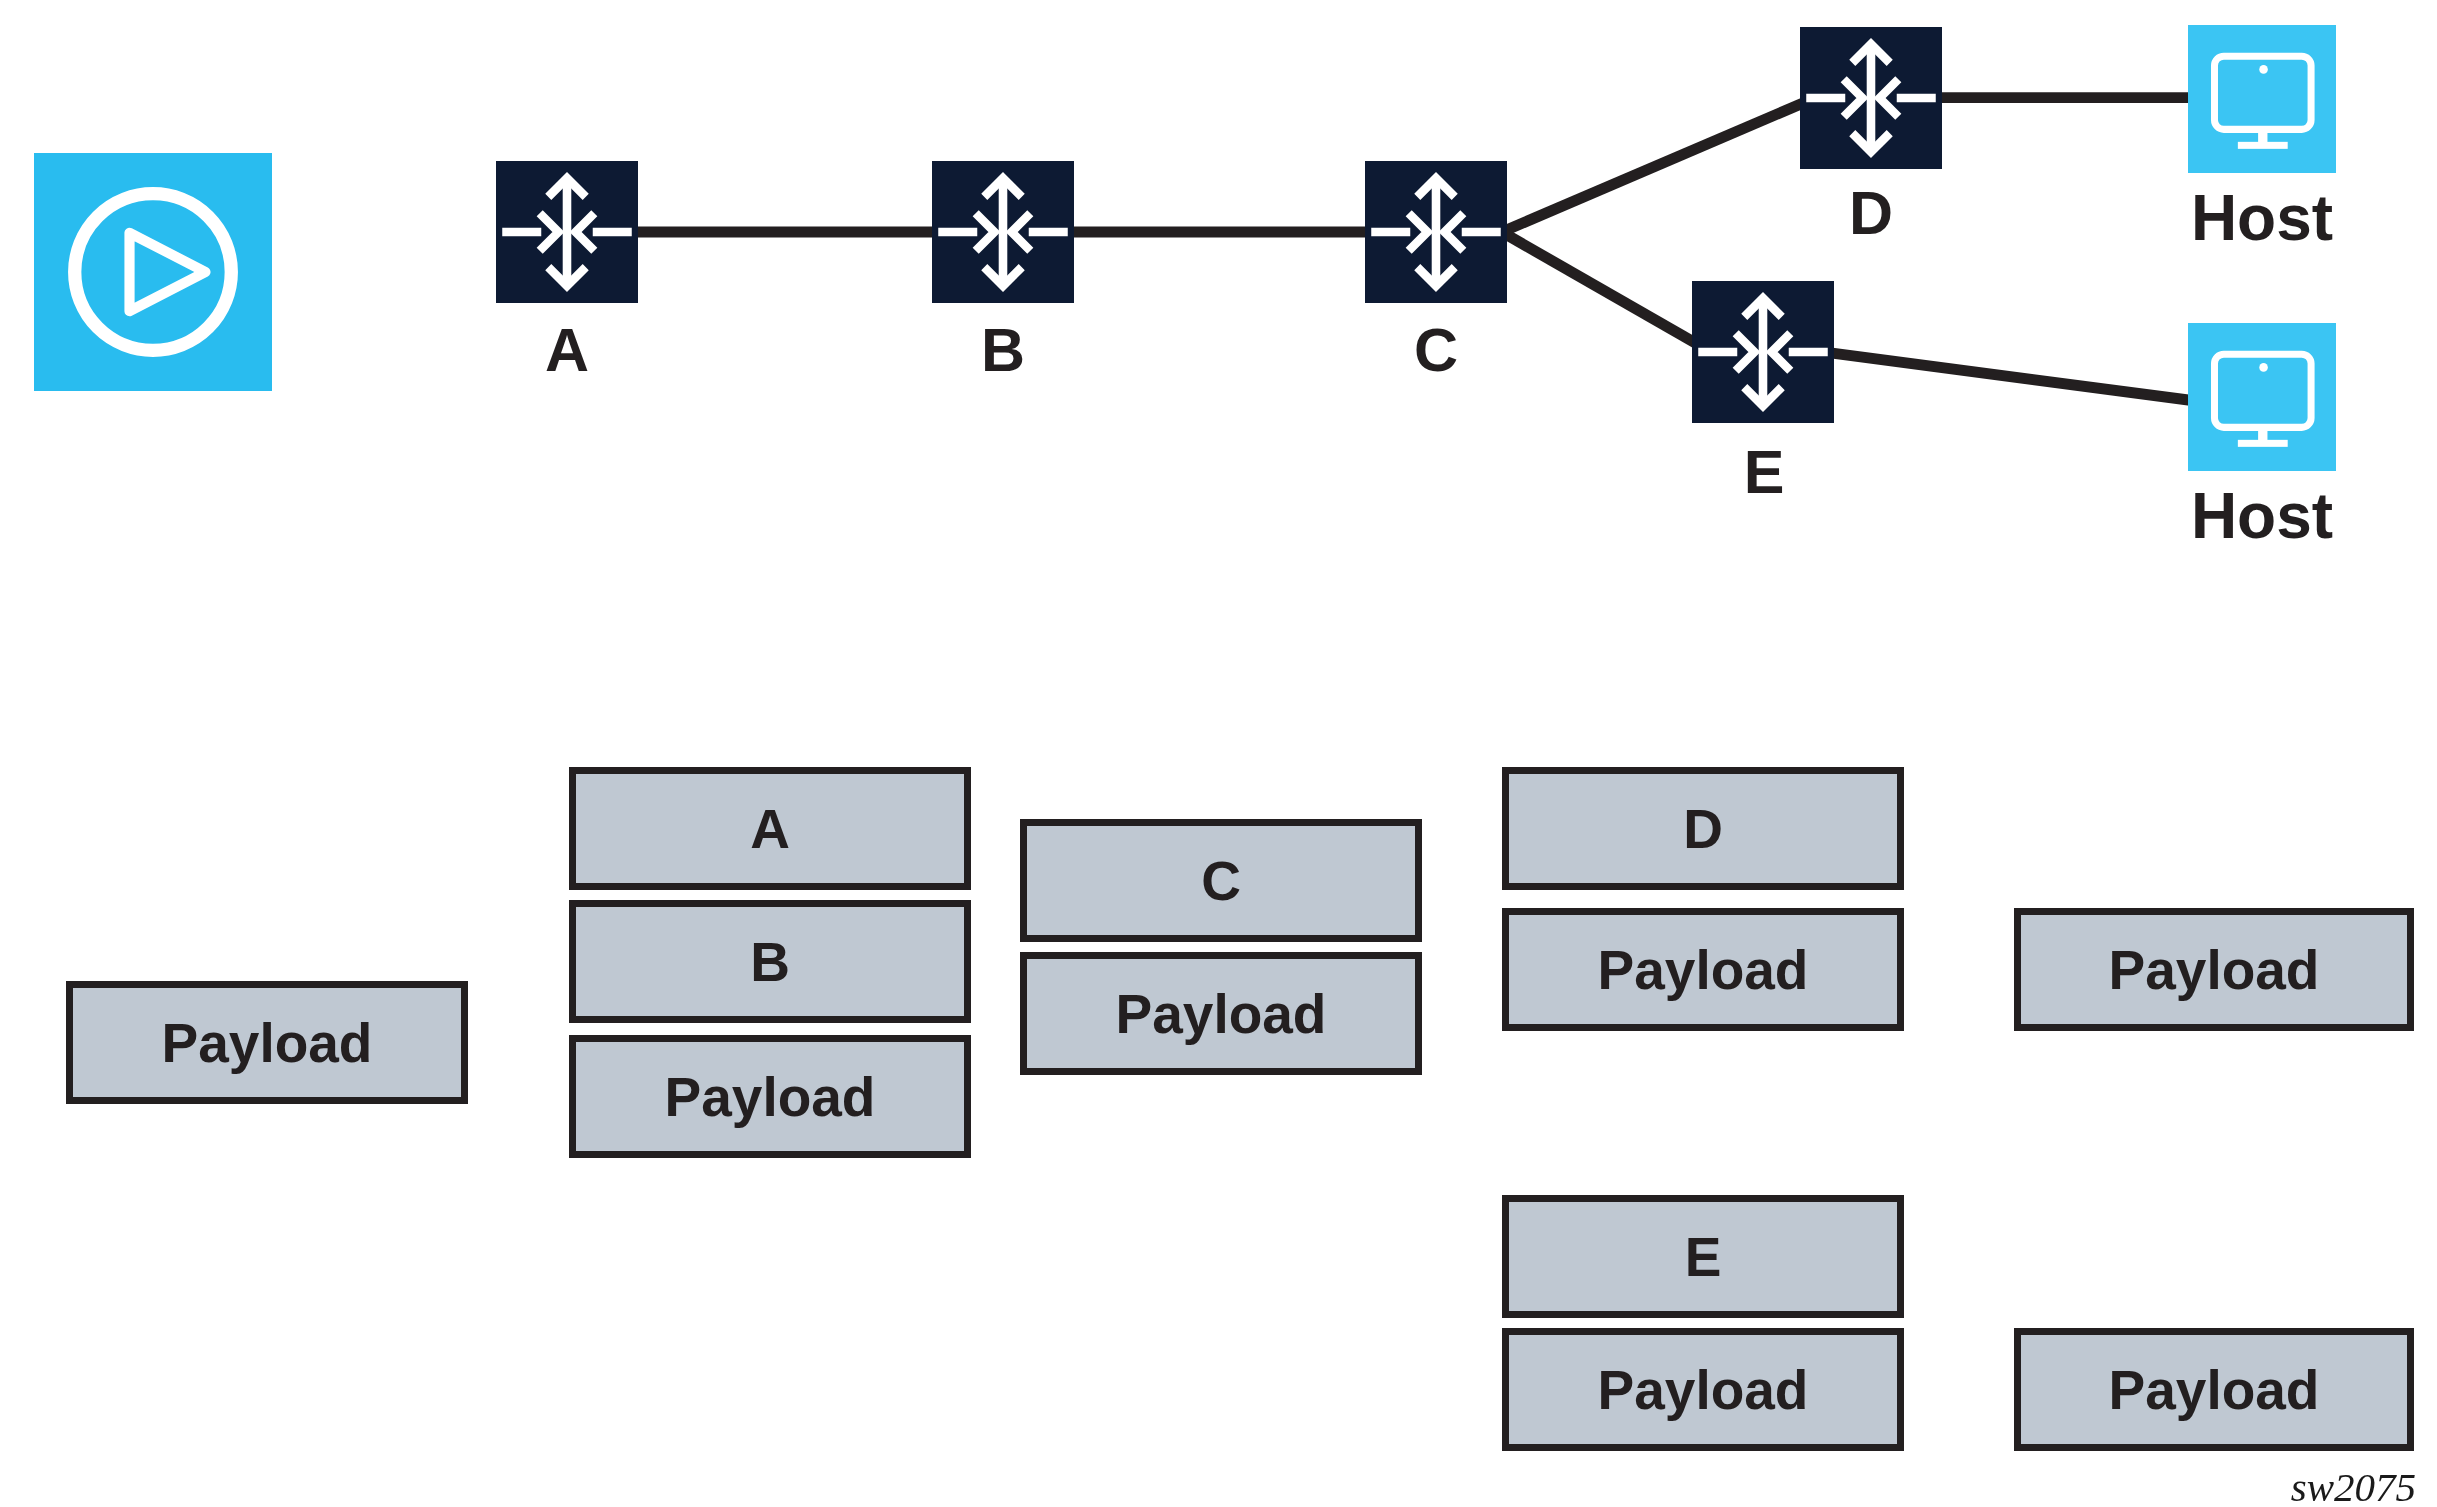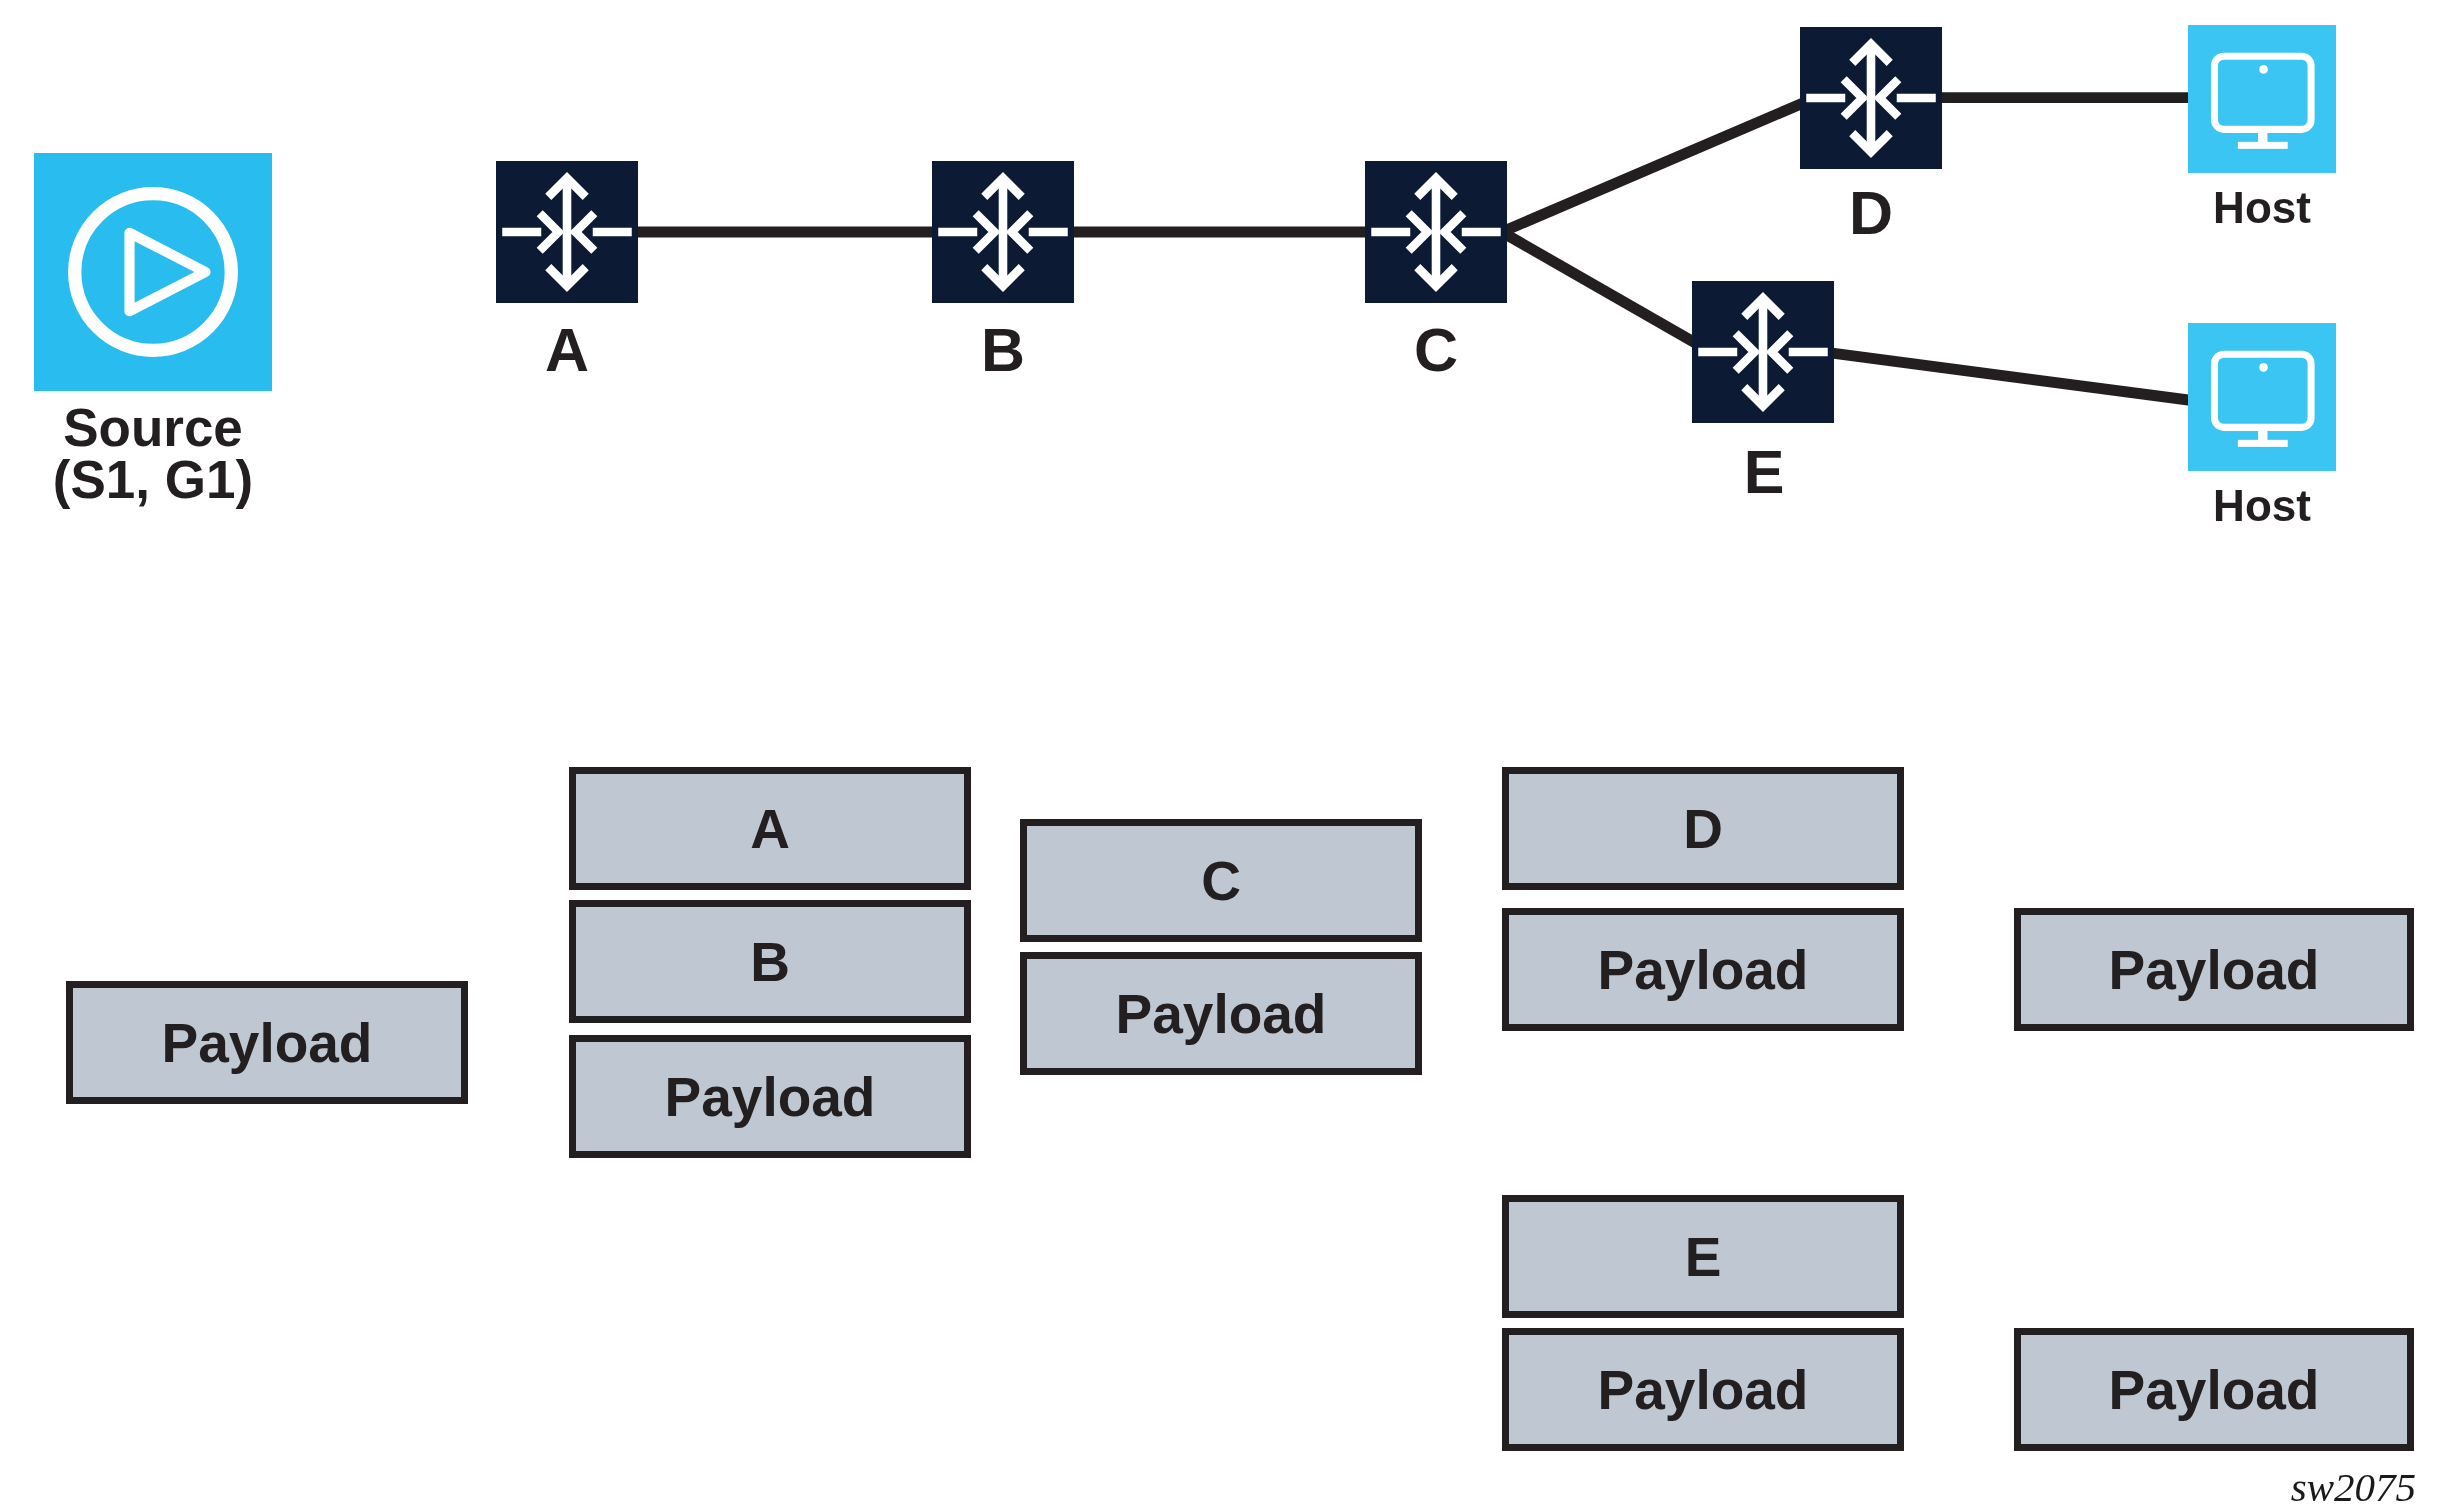--- a/index.html
+++ b/index.html
@@ -9,21 +9,21 @@
   }
   .lines{position:absolute;left:0;top:0;width:2438px;height:1507px;}
   .node{position:absolute;}
   .router{width:142px;height:142px;background:#0D1A33;}
   .src{left:34px;top:153px;width:238px;height:238px;background:#29BCEF;}
   .host{width:148px;height:148px;background:#3BC5F3;}
   .nlabel{
     position:absolute;font-weight:bold;font-size:61px;line-height:1;
     text-align:center;width:156px;color:#231F20;white-space:nowrap;
   }
-  .hostlabel{font-size:44px;width:172px;}
+  .hostlabel{font-size:64px;width:172px;}
   .srclabel{
     position:absolute;left:31px;top:402px;width:244px;text-align:center;
     font-weight:bold;font-size:53px;line-height:52px;color:#231F20;
   }
   .pkt{
     position:absolute;background:#BFC8D2;border:7.8px solid #231F20;
     display:flex;align-items:center;justify-content:center;
     font-weight:bold;font-size:55px;color:#231F20;box-sizing:border-box;
   }
   .wm{
@@ -52,24 +52,20 @@
   <div class="node src">
     <span>
       <svg width="238" height="238" viewBox="0 0 304 304">
         <g stroke="#FFFFFF" fill="none">
           <circle cx="152" cy="152" r="100" stroke-width="17"></circle>
           <path d="M 122 102 L 122 202 L 219 152 Z" stroke-width="13" stroke-linejoin="round"></path>
         </g>
       </svg>
     </span>
   </div>
-  <div class="srclabel">
-    <div>Source</div>
-    <div>(S1, G1)</div>
-  </div>
 
   <div class="node router" style="left:496px;top:161px;">
     <span>
       <svg width="142" height="142" viewBox="0 0 182 182">
         <g stroke="#FFFFFF" stroke-width="11" fill="none">
           <line x1="91" y1="24" x2="91" y2="158"></line>
           <polyline points="67,46 91,22 115,46"></polyline>
           <polyline points="67,136 91,160 115,136"></polyline>
           <line x1="8" y1="91" x2="58" y2="91"></line>
           <polyline points="56,67 80,91 56,115"></polyline>

